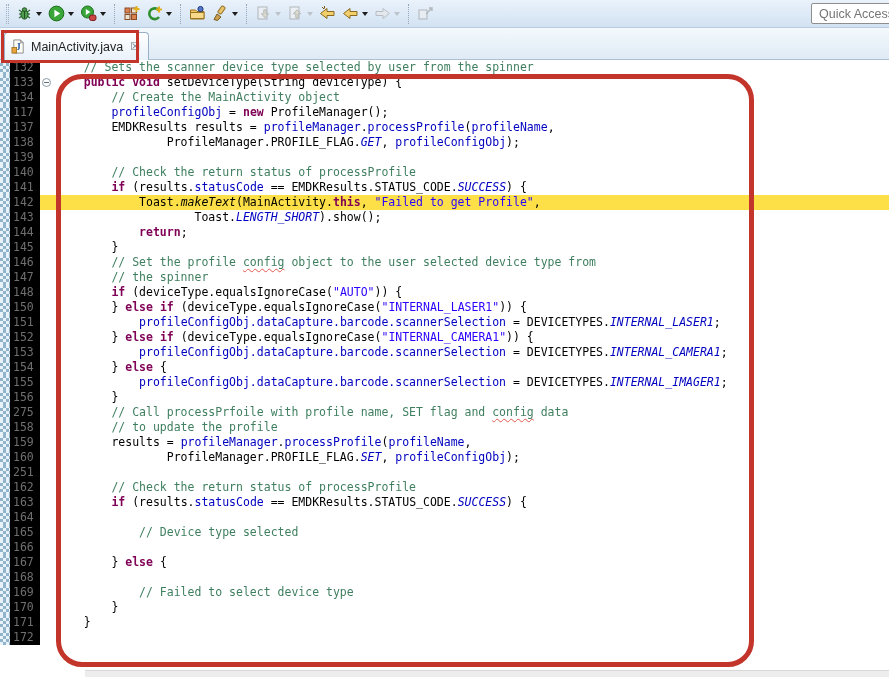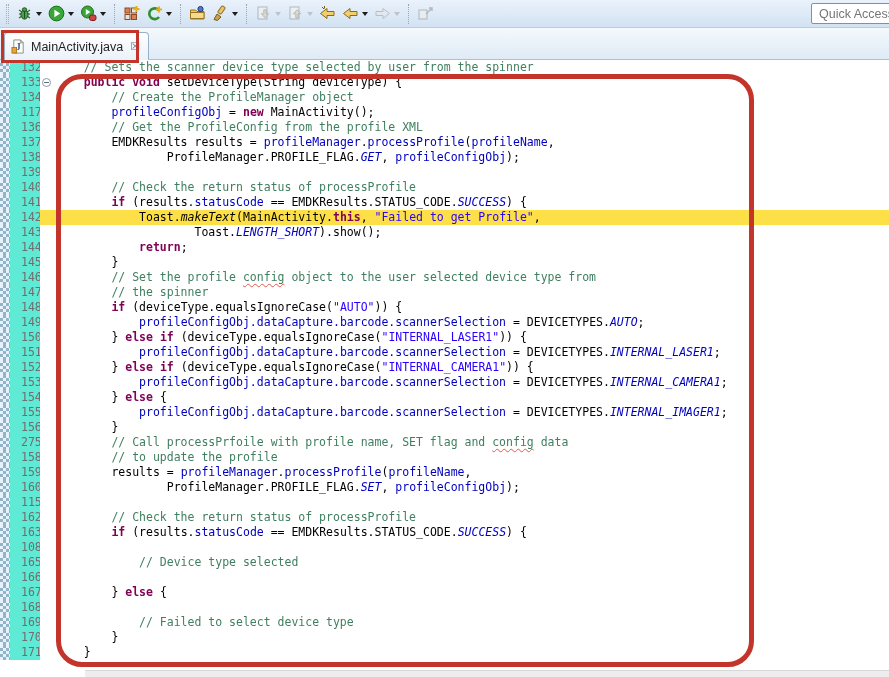--- a/index.html
+++ b/index.html
@@ -48,21 +48,21 @@
     background:#fff; overflow:hidden;
     font-family:"DejaVu Sans Mono","Liberation Mono",monospace; font-size:11.5px;
   }
   .row { display:flex; height:15px; line-height:15px; white-space:pre; }
   .cell-marker { width:10px; flex:none;
     background-color:#e8f2f8;
     background-image:
       linear-gradient(45deg,#8fb4cc 25%,transparent 25%,transparent 75%,#8fb4cc 75%),
       linear-gradient(45deg,#8fb4cc 25%,transparent 25%,transparent 75%,#8fb4cc 75%);
     background-size:6px 6px; background-position:0 0,3px 3px; }
-  .cell-num { width:30px; flex:none; color:#6f6f6f; padding-left:11px; background:#5eead4; }
+  .cell-num { width:30px; flex:none; color:#6f6f6f; padding-left:3px; background:#000000; }
   .cell-fold { width:16px; flex:none; background:#fff; position:relative; }
   .fold-minus { position:absolute; left:2px; top:3px; width:9px; height:9px; border:1px solid #8a9aa8;
     border-radius:50%; background:#fff; }
   .fold-minus:after { content:""; position:absolute; left:1px; right:1px; top:3px; height:1px; background:#5a6a78; }
   .cell-code { flex:1; color:#000; }
   .row.hl .cell-code, .row.hl .cell-fold { background:#fde047; }
   .cm { color:#3f7f5f; }
   .kw { color:#7f0055; font-weight:bold; }
   .st { color:#2a00ff; }
   .fl { color:#0000c0; }
@@ -213,56 +213,55 @@
         </svg>
       </span>
     <span>MainActivity.java</span>
     <span class="tab-close">☒</span>
   </div>
 </div>
 
 <div class="editor" id="editor-host">
     <div class="row"><div class="cell-marker"></div><div class="cell-num">132</div><div class="cell-fold"></div><div class="cell-code"><span class="cm">    // Sets the scanner device type selected by user from the spinner</span></div></div>
     <div class="row"><div class="cell-marker"></div><div class="cell-num">133</div><div class="cell-fold"><span class="fold-minus"></span></div><div class="cell-code"><span class="df">    </span><span class="kw">public</span><span class="df"> </span><span class="kw">void</span><span class="df"> setDeviceType(String deviceType) {</span></div></div>
-    <div class="row"><div class="cell-marker"></div><div class="cell-num">134</div><div class="cell-fold"></div><div class="cell-code"><span class="cm">        // Create the ProfileManager object</span></div></div>
-    <div class="row"><div class="cell-marker"></div><div class="cell-num">117</div><div class="cell-fold"></div><div class="cell-code"><span class="df">        </span><span class="fl">profileConfigObj</span><span class="df"> = </span><span class="kw">new</span><span class="df"> MainActivity();</span></div></div>
-    <div class="row"><div class="cell-marker"></div><div class="cell-num">136</div><div class="cell-fold"></div><div class="cell-code"><span class="cm">        // Get the ProfileConfig from the profile XML</span></div></div>
+    <div class="row"><div class="cell-marker"></div><div class="cell-num">134</div><div class="cell-fold"></div><div class="cell-code"><span class="cm">        // Create the MainActivity object</span></div></div>
+    <div class="row"><div class="cell-marker"></div><div class="cell-num">117</div><div class="cell-fold"></div><div class="cell-code"><span class="df">        </span><span class="fl">profileConfigObj</span><span class="df"> = </span><span class="kw">new</span><span class="df"> ProfileManager();</span></div></div>
     <div class="row"><div class="cell-marker"></div><div class="cell-num">137</div><div class="cell-fold"></div><div class="cell-code"><span class="df">        EMDKResults results = </span><span class="fl">profileManager</span><span class="df">.</span><span class="fl">processProfile</span><span class="df">(</span><span class="fl">profileName</span><span class="df">,</span></div></div>
     <div class="row"><div class="cell-marker"></div><div class="cell-num">138</div><div class="cell-fold"></div><div class="cell-code"><span class="df">                ProfileManager.PROFILE_FLAG.</span><span class="sf">GET</span><span class="df">, </span><span class="fl">profileConfigObj</span><span class="df">);</span></div></div>
     <div class="row"><div class="cell-marker"></div><div class="cell-num">139</div><div class="cell-fold"></div><div class="cell-code"></div></div>
     <div class="row"><div class="cell-marker"></div><div class="cell-num">140</div><div class="cell-fold"></div><div class="cell-code"><span class="cm">        // Check the return status of processProfile</span></div></div>
     <div class="row"><div class="cell-marker"></div><div class="cell-num">141</div><div class="cell-fold"></div><div class="cell-code"><span class="df">        </span><span class="kw">if</span><span class="df"> (results.</span><span class="fl">statusCode</span><span class="df"> == EMDKResults.STATUS_CODE.</span><span class="sf">SUCCESS</span><span class="df">) {</span></div></div>
     <div class="row hl"><div class="cell-marker"></div><div class="cell-num">142</div><div class="cell-fold"></div><div class="cell-code"><span class="df">            Toast.</span><span class="sm">makeText</span><span class="df">(MainActivity.</span><span class="kw">this</span><span class="df">, </span><span class="st">"Failed to get Profile"</span><span class="df">,</span></div></div>
     <div class="row"><div class="cell-marker"></div><div class="cell-num">143</div><div class="cell-fold"></div><div class="cell-code"><span class="df">                    Toast.</span><span class="sf">LENGTH_SHORT</span><span class="df">).show();</span></div></div>
     <div class="row"><div class="cell-marker"></div><div class="cell-num">144</div><div class="cell-fold"></div><div class="cell-code"><span class="df">            </span><span class="kw">return</span><span class="df">;</span></div></div>
     <div class="row"><div class="cell-marker"></div><div class="cell-num">145</div><div class="cell-fold"></div><div class="cell-code"><span class="df">        }</span></div></div>
     <div class="row"><div class="cell-marker"></div><div class="cell-num">146</div><div class="cell-fold"></div><div class="cell-code"><span class="cm">        // Set the profile </span><span class="cmsp">config</span><span class="cm"> object to the user selected device type from</span></div></div>
     <div class="row"><div class="cell-marker"></div><div class="cell-num">147</div><div class="cell-fold"></div><div class="cell-code"><span class="cm">        // the spinner</span></div></div>
     <div class="row"><div class="cell-marker"></div><div class="cell-num">148</div><div class="cell-fold"></div><div class="cell-code"><span class="df">        </span><span class="kw">if</span><span class="df"> (deviceType.equalsIgnoreCase(</span><span class="st">"AUTO"</span><span class="df">)) {</span></div></div>
-    <div class="row"><div class="cell-marker"></div><div class="cell-num">149</div><div class="cell-fold"></div><div class="cell-code"><span class="df">            </span><span class="fl">profileConfigObj.dataCapture.barcode.scannerSelection</span><span class="df"> = DEVICETYPES.</span><span class="sf">AUTO</span><span class="df">;</span></div></div>
     <div class="row"><div class="cell-marker"></div><div class="cell-num">150</div><div class="cell-fold"></div><div class="cell-code"><span class="df">        } </span><span class="kw">else</span><span class="df"> </span><span class="kw">if</span><span class="df"> (deviceType.equalsIgnoreCase(</span><span class="st">"INTERNAL_LASER1"</span><span class="df">)) {</span></div></div>
     <div class="row"><div class="cell-marker"></div><div class="cell-num">151</div><div class="cell-fold"></div><div class="cell-code"><span class="df">            </span><span class="fl">profileConfigObj.dataCapture.barcode.scannerSelection</span><span class="df"> = DEVICETYPES.</span><span class="sf">INTERNAL_LASER1</span><span class="df">;</span></div></div>
     <div class="row"><div class="cell-marker"></div><div class="cell-num">152</div><div class="cell-fold"></div><div class="cell-code"><span class="df">        } </span><span class="kw">else</span><span class="df"> </span><span class="kw">if</span><span class="df"> (deviceType.equalsIgnoreCase(</span><span class="st">"INTERNAL_CAMERA1"</span><span class="df">)) {</span></div></div>
     <div class="row"><div class="cell-marker"></div><div class="cell-num">153</div><div class="cell-fold"></div><div class="cell-code"><span class="df">            </span><span class="fl">profileConfigObj.dataCapture.barcode.scannerSelection</span><span class="df"> = DEVICETYPES.</span><span class="sf">INTERNAL_CAMERA1</span><span class="df">;</span></div></div>
     <div class="row"><div class="cell-marker"></div><div class="cell-num">154</div><div class="cell-fold"></div><div class="cell-code"><span class="df">        } </span><span class="kw">else</span><span class="df"> {</span></div></div>
     <div class="row"><div class="cell-marker"></div><div class="cell-num">155</div><div class="cell-fold"></div><div class="cell-code"><span class="df">            </span><span class="fl">profileConfigObj.dataCapture.barcode.scannerSelection</span><span class="df"> = DEVICETYPES.</span><span class="sf">INTERNAL_IMAGER1</span><span class="df">;</span></div></div>
     <div class="row"><div class="cell-marker"></div><div class="cell-num">156</div><div class="cell-fold"></div><div class="cell-code"><span class="df">        }</span></div></div>
     <div class="row"><div class="cell-marker"></div><div class="cell-num">275</div><div class="cell-fold"></div><div class="cell-code"><span class="cm">        // Call processPrfoile with profile name, SET flag and </span><span class="cmsp">config</span><span class="cm"> data</span></div></div>
     <div class="row"><div class="cell-marker"></div><div class="cell-num">158</div><div class="cell-fold"></div><div class="cell-code"><span class="cm">        // to update the profile</span></div></div>
     <div class="row"><div class="cell-marker"></div><div class="cell-num">159</div><div class="cell-fold"></div><div class="cell-code"><span class="df">        results = </span><span class="fl">profileManager</span><span class="df">.</span><span class="fl">processProfile</span><span class="df">(</span><span class="fl">profileName</span><span class="df">,</span></div></div>
     <div class="row"><div class="cell-marker"></div><div class="cell-num">160</div><div class="cell-fold"></div><div class="cell-code"><span class="df">                ProfileManager.PROFILE_FLAG.</span><span class="sf">SET</span><span class="df">, </span><span class="fl">profileConfigObj</span><span class="df">);</span></div></div>
-    <div class="row"><div class="cell-marker"></div><div class="cell-num">115</div><div class="cell-fold"></div><div class="cell-code"></div></div>
+    <div class="row"><div class="cell-marker"></div><div class="cell-num">251</div><div class="cell-fold"></div><div class="cell-code"></div></div>
     <div class="row"><div class="cell-marker"></div><div class="cell-num">162</div><div class="cell-fold"></div><div class="cell-code"><span class="cm">        // Check the return status of processProfile</span></div></div>
     <div class="row"><div class="cell-marker"></div><div class="cell-num">163</div><div class="cell-fold"></div><div class="cell-code"><span class="df">        </span><span class="kw">if</span><span class="df"> (results.</span><span class="fl">statusCode</span><span class="df"> == EMDKResults.STATUS_CODE.</span><span class="sf">SUCCESS</span><span class="df">) {</span></div></div>
-    <div class="row"><div class="cell-marker"></div><div class="cell-num">108</div><div class="cell-fold"></div><div class="cell-code"></div></div>
+    <div class="row"><div class="cell-marker"></div><div class="cell-num">164</div><div class="cell-fold"></div><div class="cell-code"></div></div>
     <div class="row"><div class="cell-marker"></div><div class="cell-num">165</div><div class="cell-fold"></div><div class="cell-code"><span class="cm">            // Device type selected</span></div></div>
     <div class="row"><div class="cell-marker"></div><div class="cell-num">166</div><div class="cell-fold"></div><div class="cell-code"></div></div>
     <div class="row"><div class="cell-marker"></div><div class="cell-num">167</div><div class="cell-fold"></div><div class="cell-code"><span class="df">        } </span><span class="kw">else</span><span class="df"> {</span></div></div>
     <div class="row"><div class="cell-marker"></div><div class="cell-num">168</div><div class="cell-fold"></div><div class="cell-code"></div></div>
     <div class="row"><div class="cell-marker"></div><div class="cell-num">169</div><div class="cell-fold"></div><div class="cell-code"><span class="cm">            // Failed to select device type</span></div></div>
     <div class="row"><div class="cell-marker"></div><div class="cell-num">170</div><div class="cell-fold"></div><div class="cell-code"><span class="df">        }</span></div></div>
     <div class="row"><div class="cell-marker"></div><div class="cell-num">171</div><div class="cell-fold"></div><div class="cell-code"><span class="df">    }</span></div></div>
+    <div class="row"><div class="cell-marker"></div><div class="cell-num">172</div><div class="cell-fold"></div><div class="cell-code"></div></div>
   </div>
 
 <div class="hscroll"></div>
 
 <div class="tab-annot"></div>
 <div class="code-annot"></div>
 
 </body></html>

